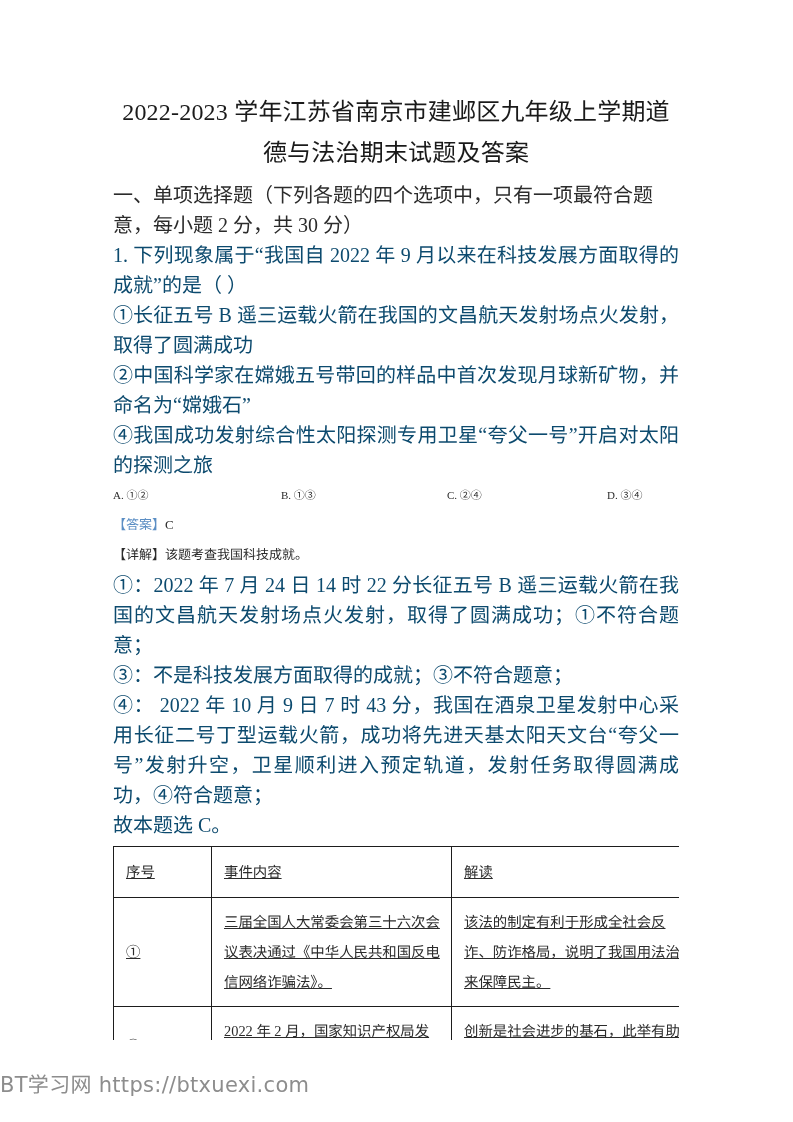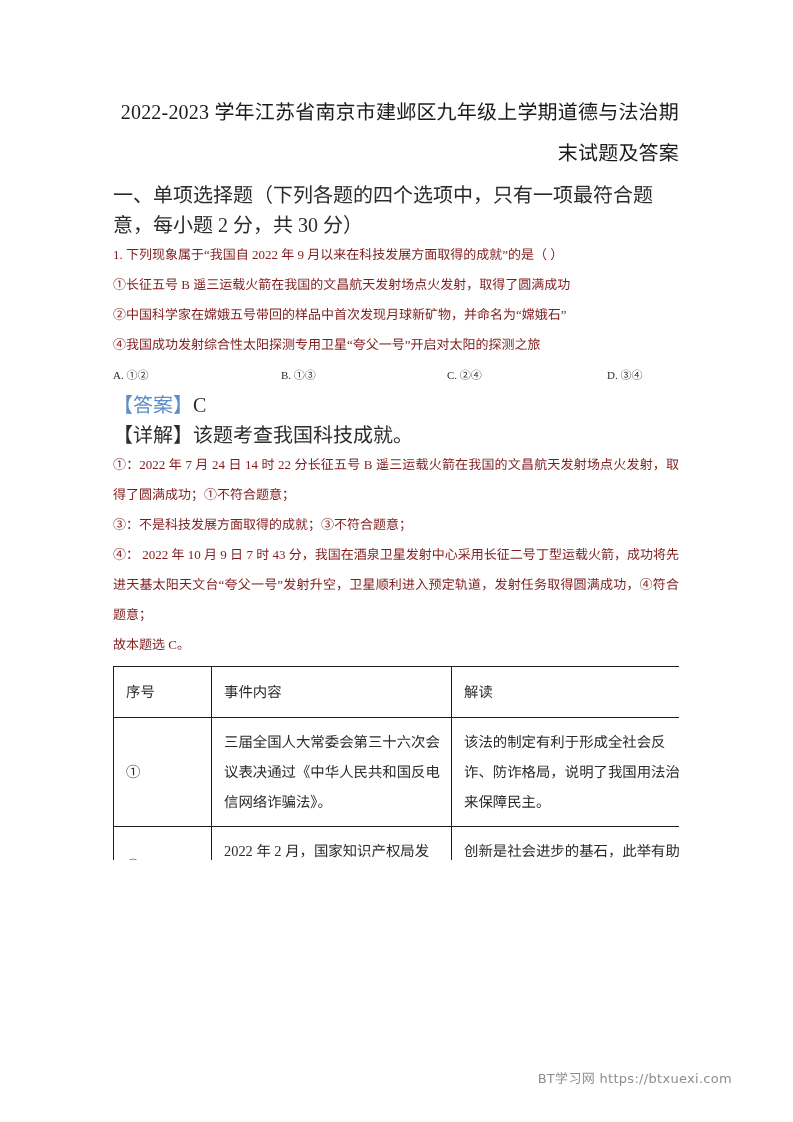--- a/index.html
+++ b/index.html
@@ -26,35 +26,35 @@
   }
   .content {
     position: absolute;
     left: 113px;
     top: 92px;
     width: 566px;
   }
 
   
   .doc-title {
-    font-size: 20px;
+    font-size: 24px;
     line-height: 41px;
     color: #1a1a1a;
     letter-spacing: 0.2px;
     margin: 0 0 6px 0;
     font-weight: normal;
-    text-align: right;
+    text-align: center;
     word-break: break-all;
   }
 
   
   .p {
-    font-size: 13px;
+    font-size: 20px;
     line-height: 30px;
-    color: #7f1d1d;
+    color: #0c4a6e;
     margin: 0;
     text-align: justify;
     text-justify: inter-ideograph;
     word-break: break-all;
   }
 
   .section-head {
     font-size: 20px;
     line-height: 30px;
     margin: 0;
@@ -75,63 +75,64 @@
   .choice-row .ch-a { width: 168px; }
   .choice-row .ch-b { width: 166px; }
   .choice-row .ch-c { width: 160px; }
   .choice-row .ch-d { width: auto; }
 
   
   .blue {
     color: #5b8ec4;
   }
   .tagline {
-    font-size: 20px;
+    font-size: 13px;
     line-height: 30px;
     margin: 0;
     color: #2b2b2b;
   }
 
   
   table.news-table {
     border-collapse: collapse;
     width: 509px;
     margin-top: 6px;
     table-layout: fixed;
     font-size: 14.4px;
   }
   table.news-table td {
     border: 1px solid #1d1d1d;
     padding: 9px 10px 9px 12px;
     vertical-align: middle;
     line-height: 30px;
     color: #2b2b2b;
     word-break: break-all;
+    text-decoration: underline;
   }
   td.col-no   { width: 75px;  text-align: left; }
   td.col-ev   { width: 217px; }
   td.col-read { width: 217px; }
   tr.head-row td { padding-top: 10px; padding-bottom: 10px; }
   td.cell-no-body { text-align: left; vertical-align: middle; }
 
   
   .table-clip {
     overflow: hidden;
     max-height: 200px;
   }
 
   
   .footer {
     position: absolute;
     left: 0;
     top: 1068px;
     width: 732px;
-    text-align: right;
+    text-align: left;
     font-family: "DejaVu Sans", "Liberation Sans", sans-serif;
-    font-size: 13px;
+    font-size: 21px;
     color: #8d8d8d;
     letter-spacing: 0.3px;
   }
 </style>
 </head>
 <body>
 
 <div class="page">
   <div class="content">
 

